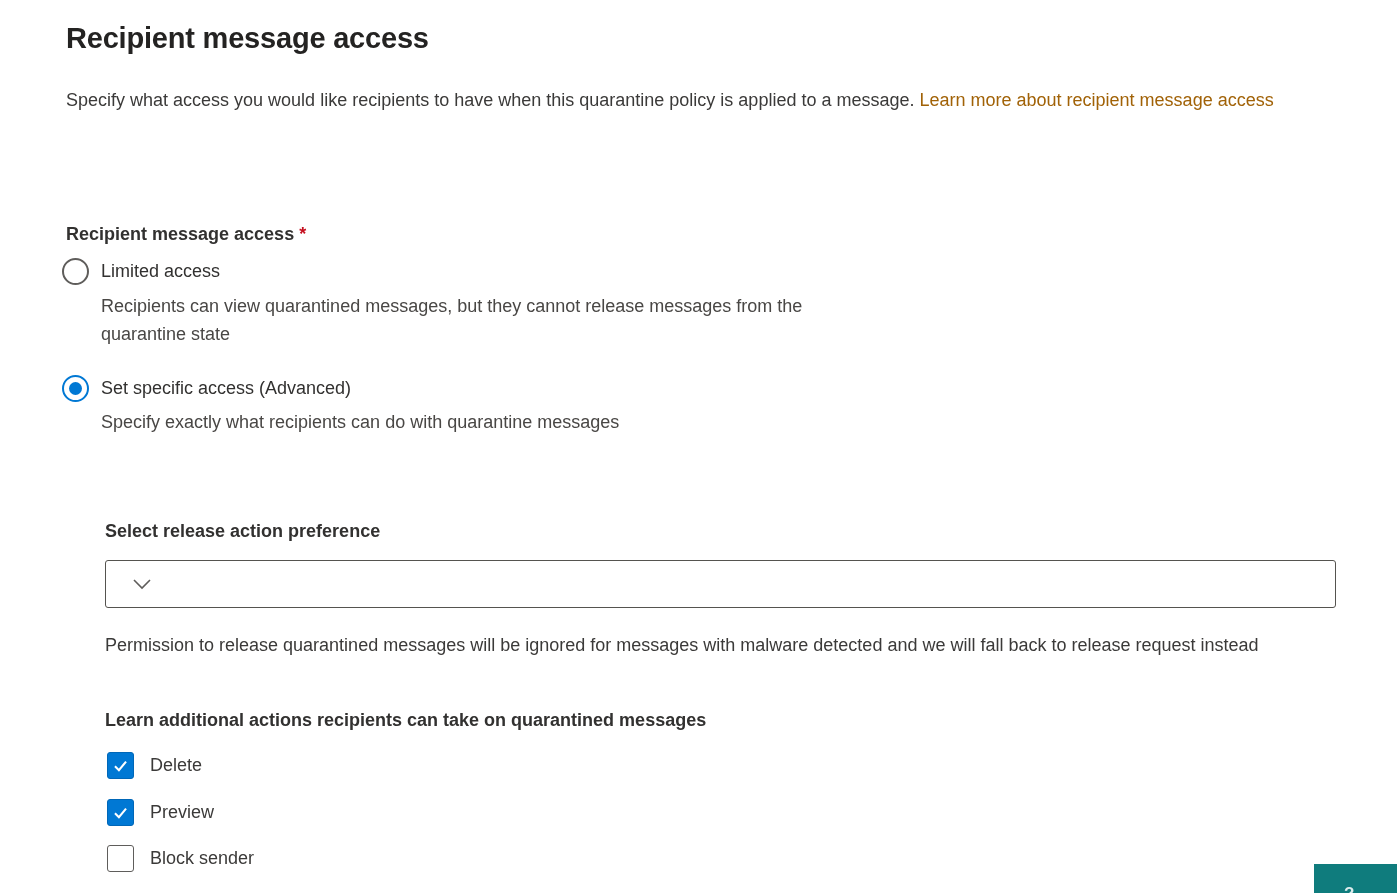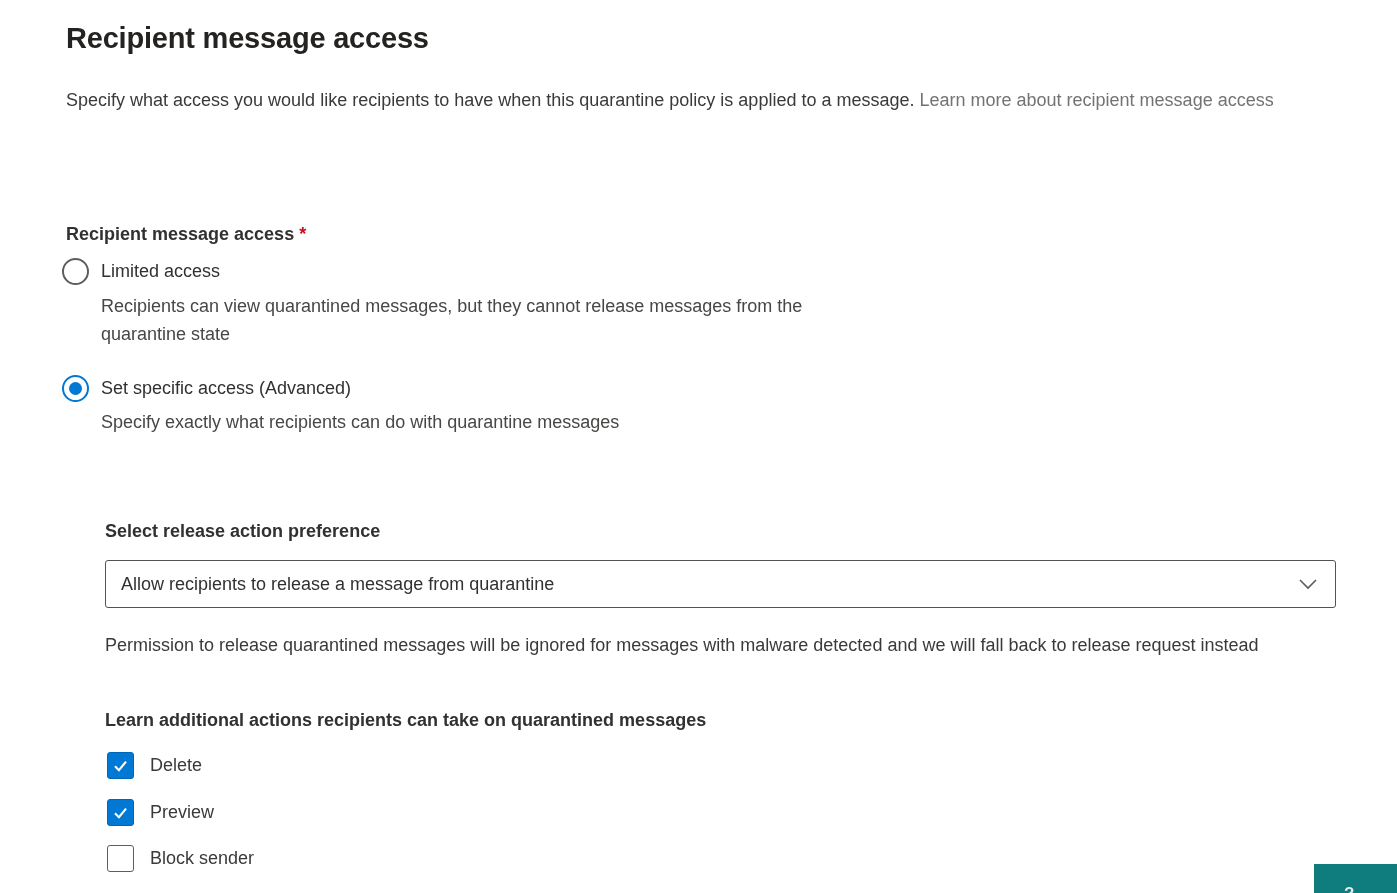--- a/index.html
+++ b/index.html
@@ -3,21 +3,21 @@
 <meta charset="utf-8">
 <style>
   * { margin:0; padding:0; box-sizing:border-box; }
   html,body { width:1397px; height:893px; background:#ffffff; overflow:hidden;
               font-family:"Liberation Sans", sans-serif; position:relative; }
   .abs { position:absolute; }
 
   .page-title { left:66px; top:22px; font-size:29px; font-weight:700; color:#242322; letter-spacing:-0.2px; }
 
   .page-desc { left:66px; top:86px; width:1272px; font-size:18px; line-height:29px; color:#3b3a39; }
-  .page-desc a { color:#737373; text-decoration:none; cursor:pointer; }
+  .page-desc a { color:#a16207; text-decoration:none; cursor:pointer; }
 
   .field-label { font-size:18px; font-weight:700; color:#323130; }
   .required { color:#c50f1f; font-weight:700; }
 
   .radio-circle { width:27px; height:27px; border-radius:50%; border:2px solid #5f5d5b; background:#fff;
                   display:flex; align-items:center; justify-content:center; cursor:pointer; }
   .radio-circle .dot { width:13px; height:13px; border-radius:50%; background:#0078d4; display:none; }
   .radio-circle.on { border-color:#0078d4; }
   .radio-circle.on .dot { display:block; }
 
@@ -59,21 +59,20 @@
 
 <div class="abs radio-circle on" style="left:62px; top:375px;">
   <span class="dot"></span>
 </div>
 <div class="abs radio-label" style="left:101px; top:378px;">Set specific access (Advanced)</div>
 <div class="abs radio-desc" style="left:101px; top:408px;">Specify exactly what recipients can do with quarantine messages</div>
 
 <div class="abs field-label" style="left:105px; top:521px; font-weight:600;">Select release action preference</div>
 
 <div class="abs combo">
-  <span class="combo-value">Allow recipients to release a message from quarantine</span>
   <span class="combo-chevron">
     <svg width="18" height="11" viewBox="0 0 18 11">
         <polyline points="1,1 9,9 17,1" fill="none" stroke="#5f5d5b" stroke-width="1.6"></polyline>
       </svg>
   </span>
 </div>
 
 <p class="abs note">Permission to release quarantined messages will be ignored for messages with malware detected and we will fall back to release request instead</p>
 
 <div class="abs field-label" style="left:105px; top:710px; font-weight:600;">Learn additional actions recipients can take on quarantined messages</div>

